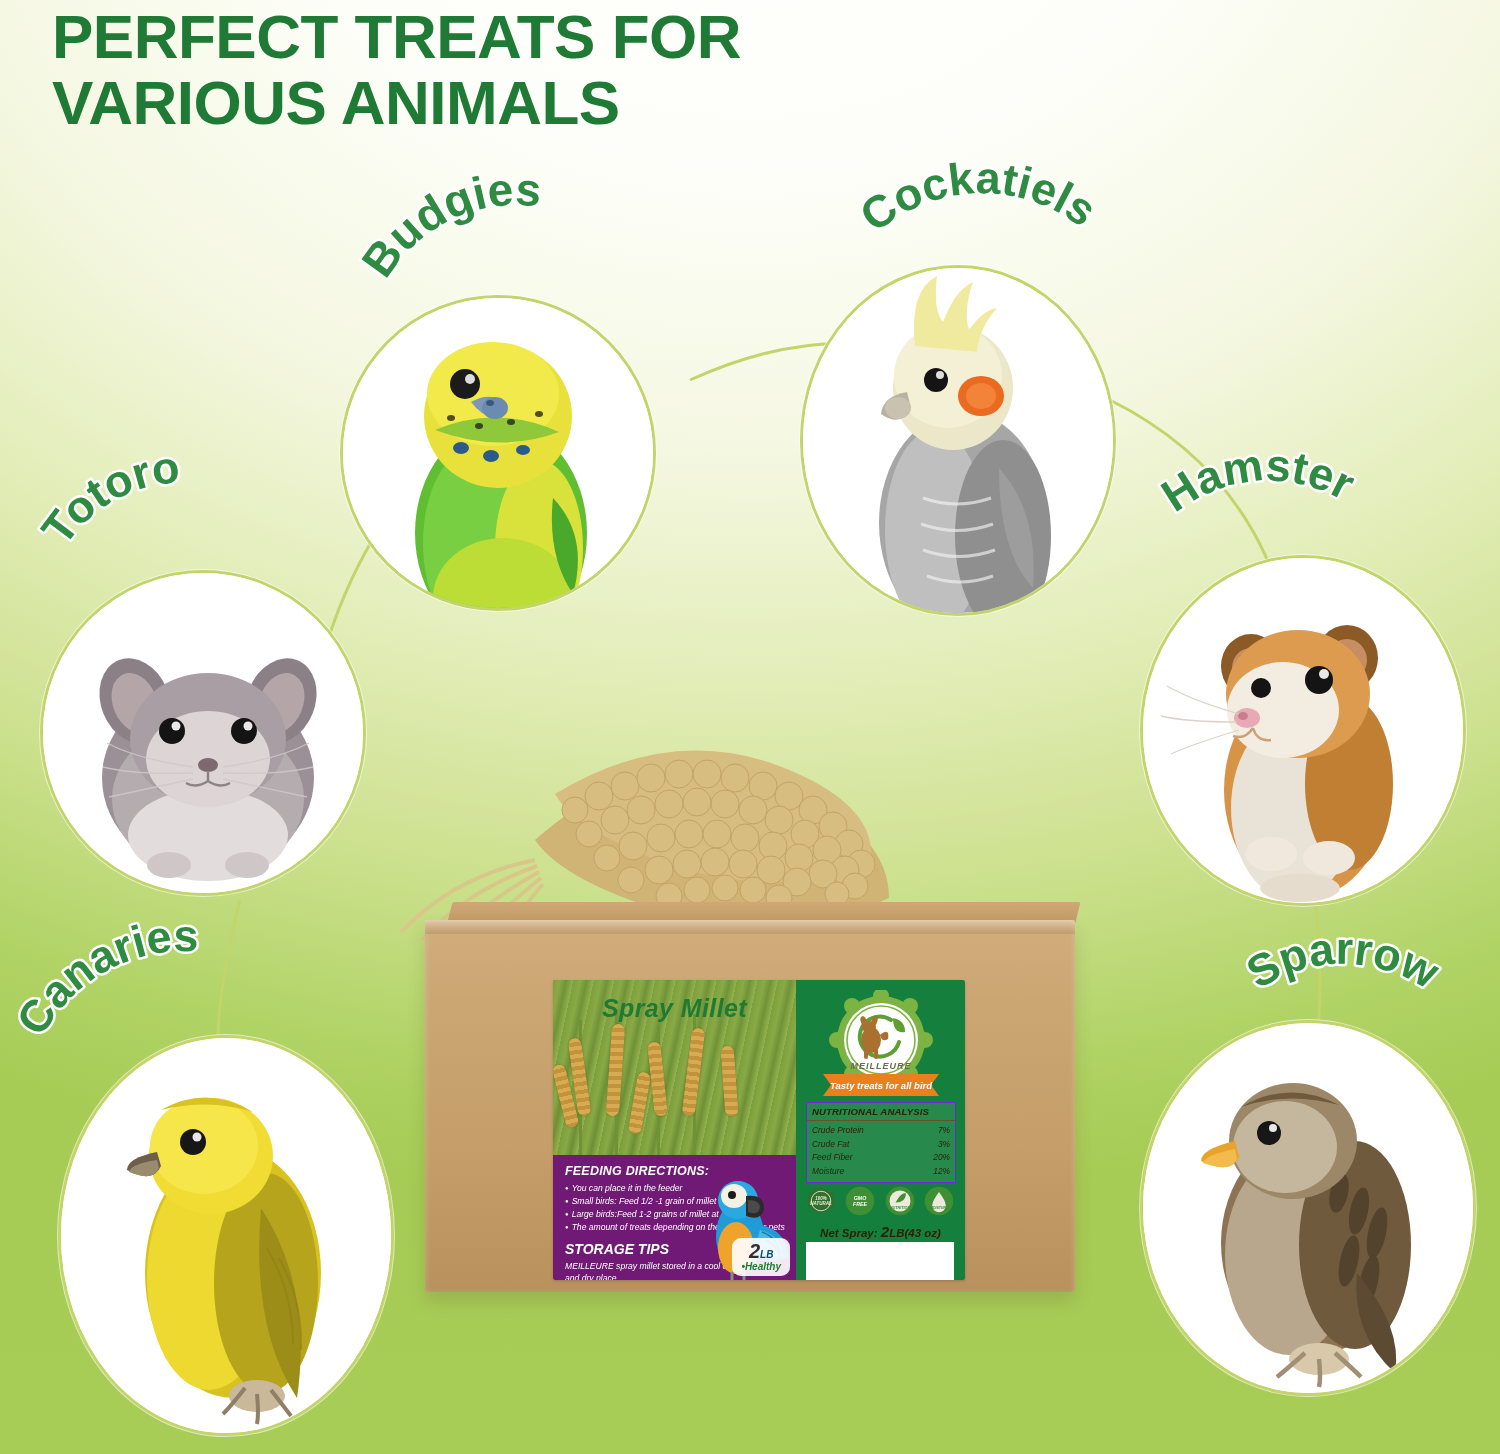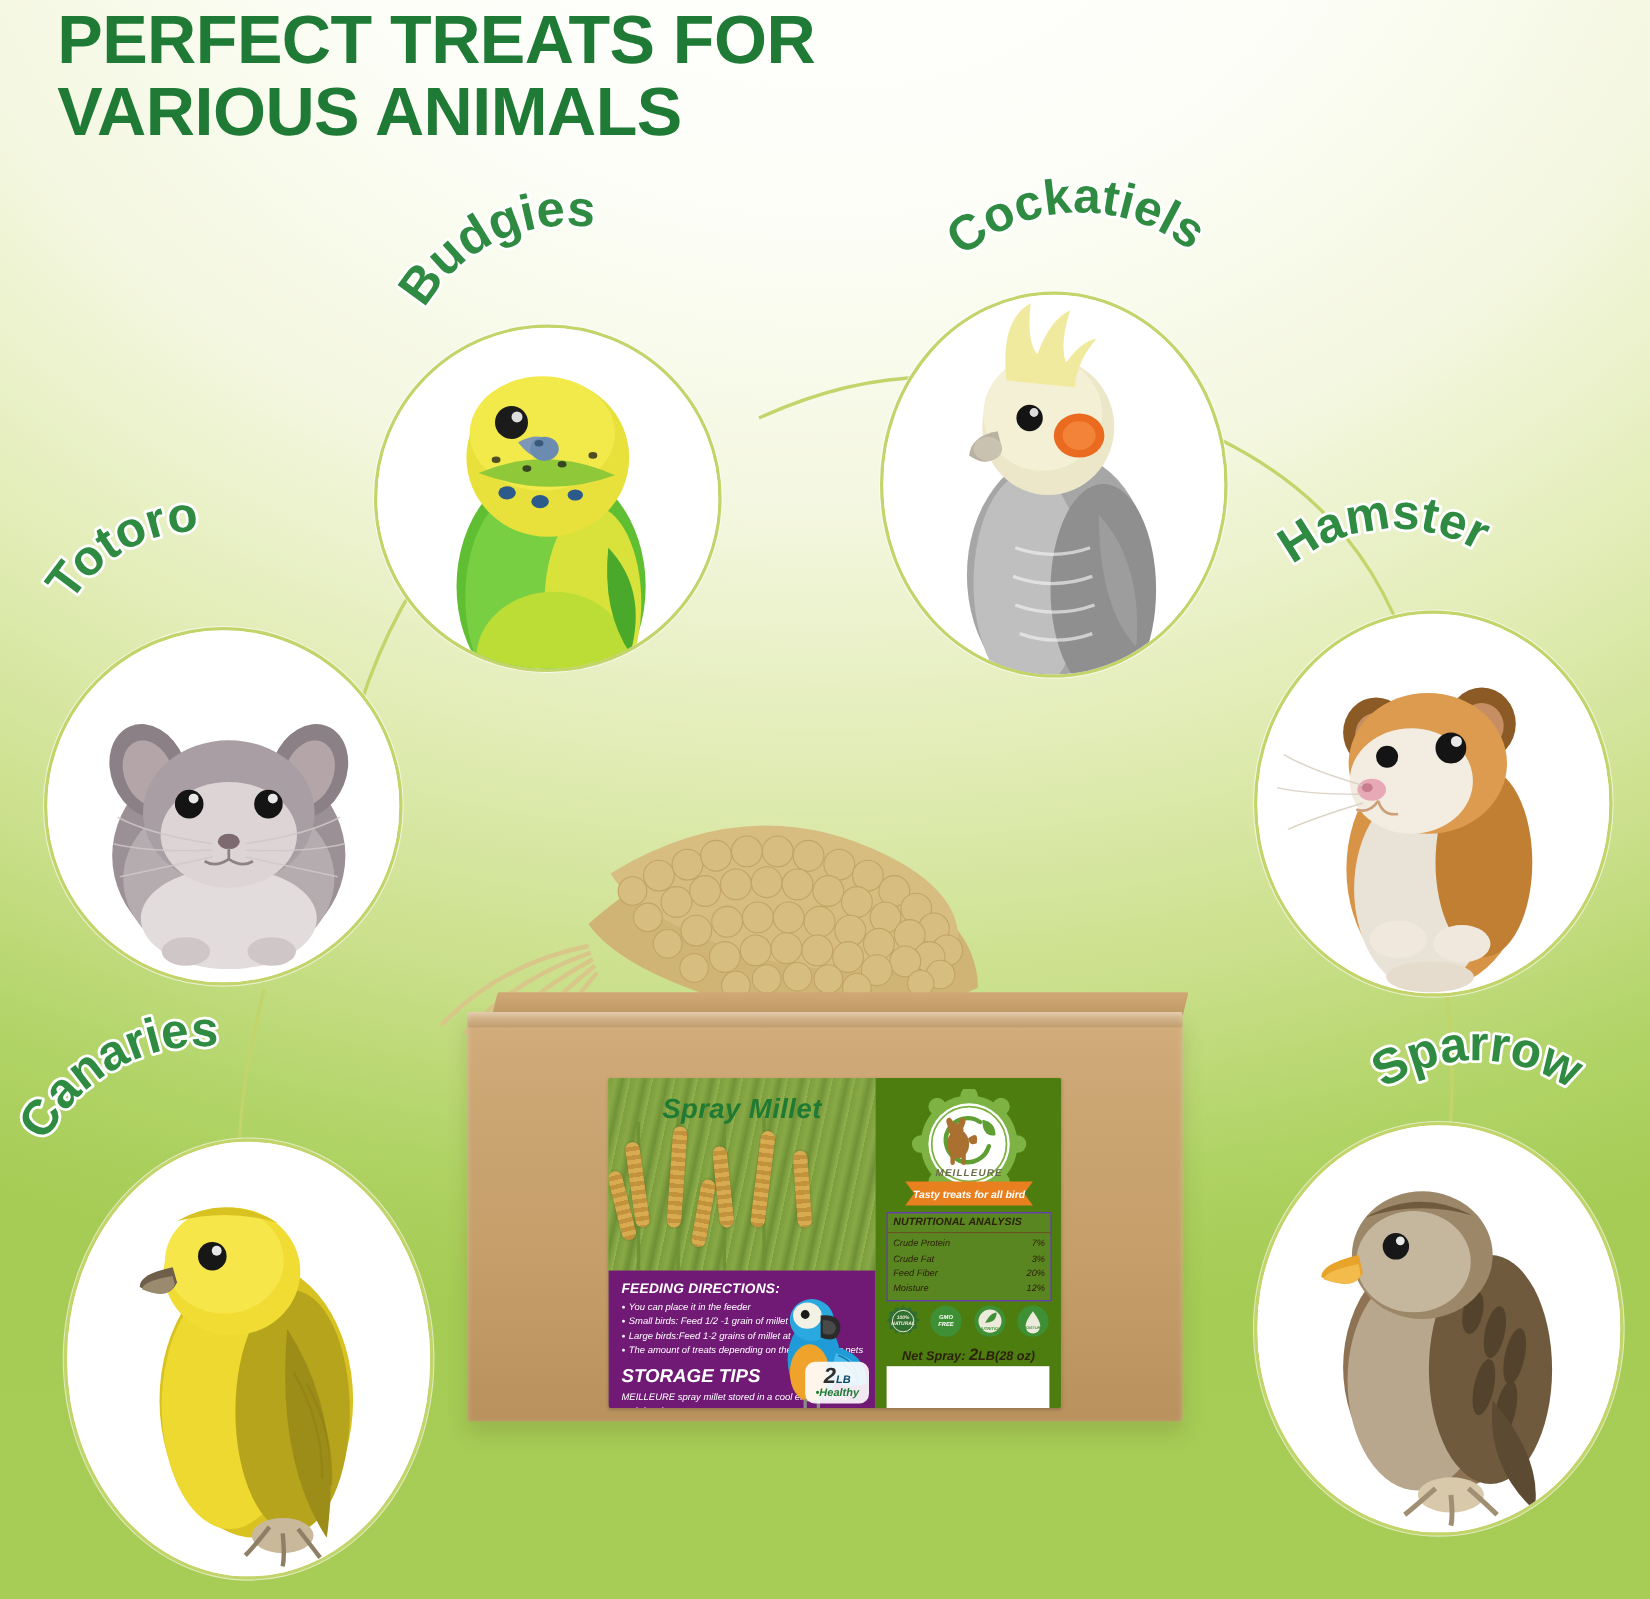--- a/index.html
+++ b/index.html
@@ -68,21 +68,21 @@
   }
 
   
   .label{
     position:absolute;left:128px;top:60px;width:412px;height:300px;
     background:#e3b96f;border-radius:2px;display:flex;
     box-shadow:0 1px 3px rgba(0,0,0,.18);
     overflow:hidden;
   }
   .label-left{width:243px;position:relative;background:#8cc045;}
-  .label-right{flex:1;position:relative;background:#4d7c0f;}
+  .label-right{flex:1;position:relative;background:#15803d;}
 
   
   .millet-photo{
     position:absolute;left:0;top:0;width:100%;height:175px;
     background:
       linear-gradient(180deg, rgba(120,150,60,.25), rgba(90,120,40,.12)),
       repeating-linear-gradient(102deg,#7fa23e 0px,#8fb04a 7px,#6f9236 13px,#9cbb55 20px),
       #7ea33f;
     overflow:hidden;
   }
@@ -113,21 +113,21 @@
   .badge-2lb .healthy{font-size:10px;color:#1f7a33;font-weight:bold;margin-top:1px;}
 
   .feeding{
     position:absolute;left:0;top:175px;width:100%;height:125px;
     background:#701a75;padding:9px 10px 0 12px;box-sizing:border-box;color:#fff;
   }
   .feeding h4{margin:0 0 4px;font-size:12.5px;font-weight:bold;letter-spacing:.2px;}
   .feeding ul{margin:0;padding:0;list-style:none;}
   .feeding li{font-size:8.6px;line-height:1.5;}
   .feeding li::before{content:"\25CF";font-size:6px;margin-right:3px;vertical-align:1px;}
-  .storage-h{margin:7px 0 3px;font-size:17px;font-weight:bold;}
+  .storage-h{margin:7px 0 3px;font-size:14px;font-weight:bold;}
   .storage-p{font-size:8.6px;line-height:1.4;margin:0;}
 
   
   .logo-badge{
     position:absolute;left:50%;transform:translateX(-50%);top:10px;
     width:128px;height:108px;
   }
   .nutri{
     position:absolute;left:10px;top:122px;width:148px;
     border:1px solid #6d28d9;background:rgba(255,255,255,.08);
@@ -618,21 +618,21 @@
             </svg>
             <svg class="cert" viewBox="0 0 40 40">
               <circle cx="20" cy="20" r="19" fill="#3f8f35"></circle>
               <path d="M20,8 q9,12 9,18 a9,9 0 0 1 -18,0 q0,-6 9,-18Z" fill="#eceadb"></path>
               <text x="20" y="30" text-anchor="middle" font-size="4.6" font-weight="bold" fill="#3f8f35" font-family="Liberation Sans, sans-serif">MOISTURE</text>
             </svg>
           </div>
 
           <div class="netw">
             <span>Net Spray:</span>
-            <span class="num">2</span><span>LB(28 oz)</span>
+            <span class="num">2</span><span>LB(43 oz)</span>
           </div>
 
           <div class="white-box"></div>
         </div>
       </div>
     </div>
   </div>
 </div>
 
 </body></html>

